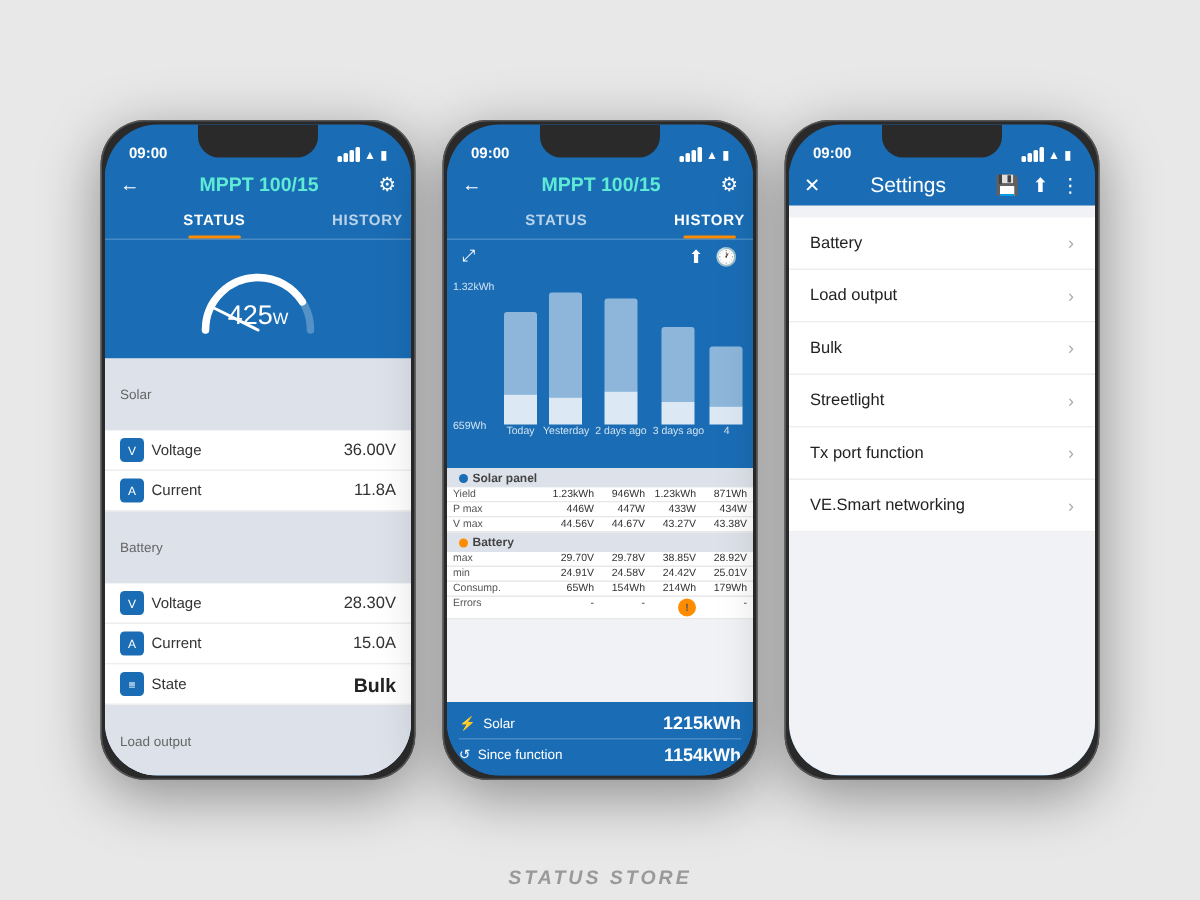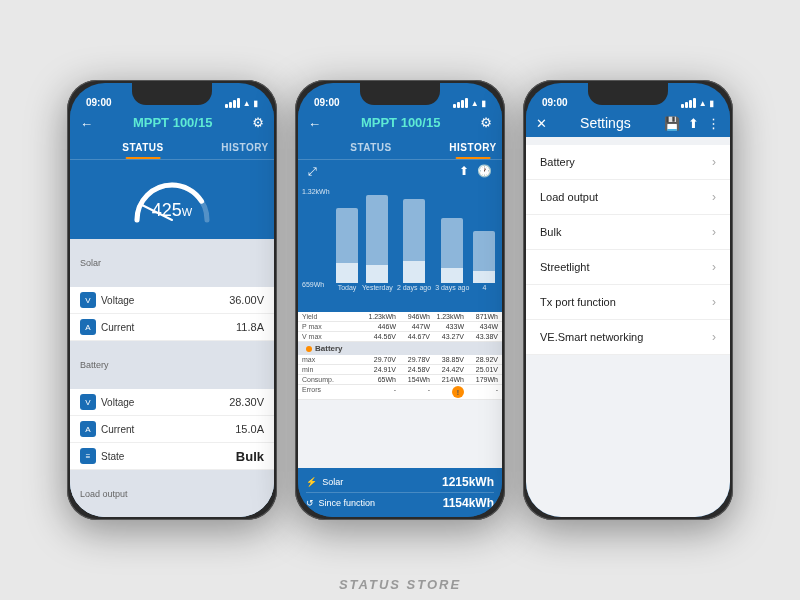--- a/index.html
+++ b/index.html
@@ -646,20 +646,24 @@
             <div class="bar-stack">
               <div class="bar-top" style="height:40px"></div>
               <div class="bar-bottom" style="height:12px"></div>
             </div>
             <span class="chart-col-label">4</span>
           </div>
         </div>
       </div>
 
       <div class="history-data">
+        <div class="history-section-title">
+          <div class="dot"></div>
+          <span>Solar panel</span>
+        </div>
         <div class="history-data-row">
           <span>Yield</span>
           <span>1.23kWh</span>
           <span>946Wh</span>
           <span>1.23kWh</span>
           <span>871Wh</span>
         </div>
         <div class="history-data-row">
           <span>P max</span>
           <span>446W</span>

